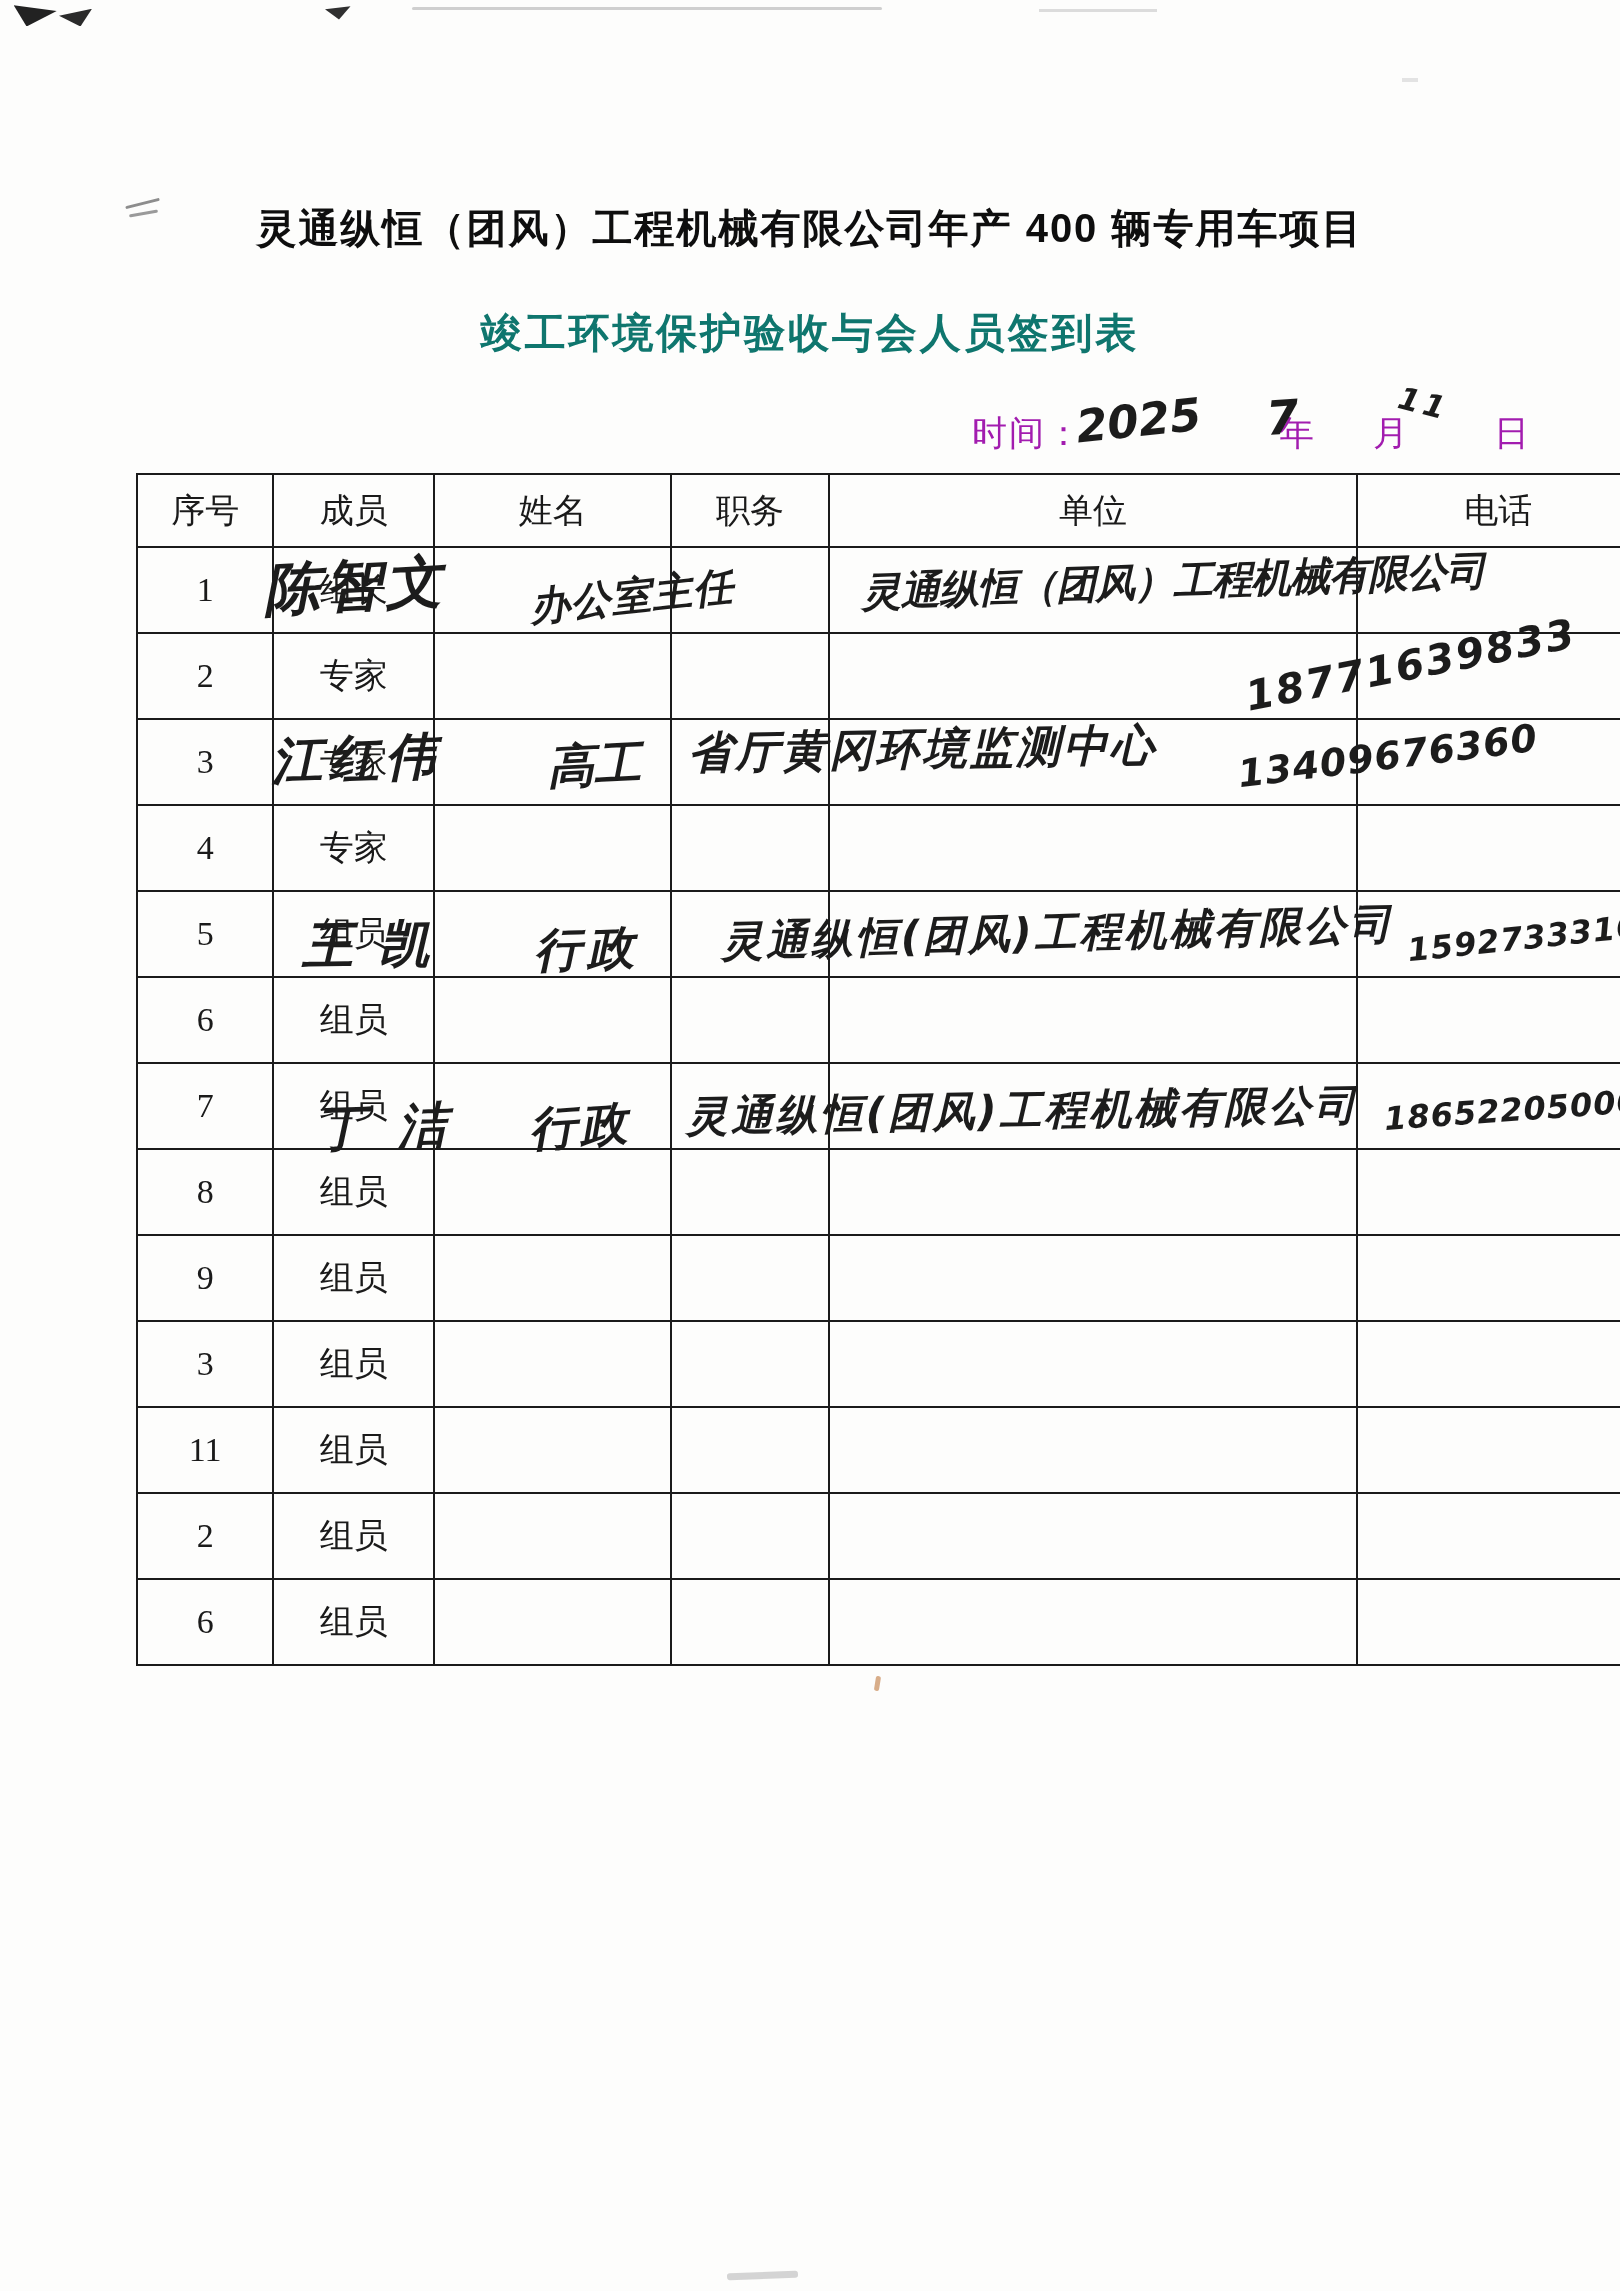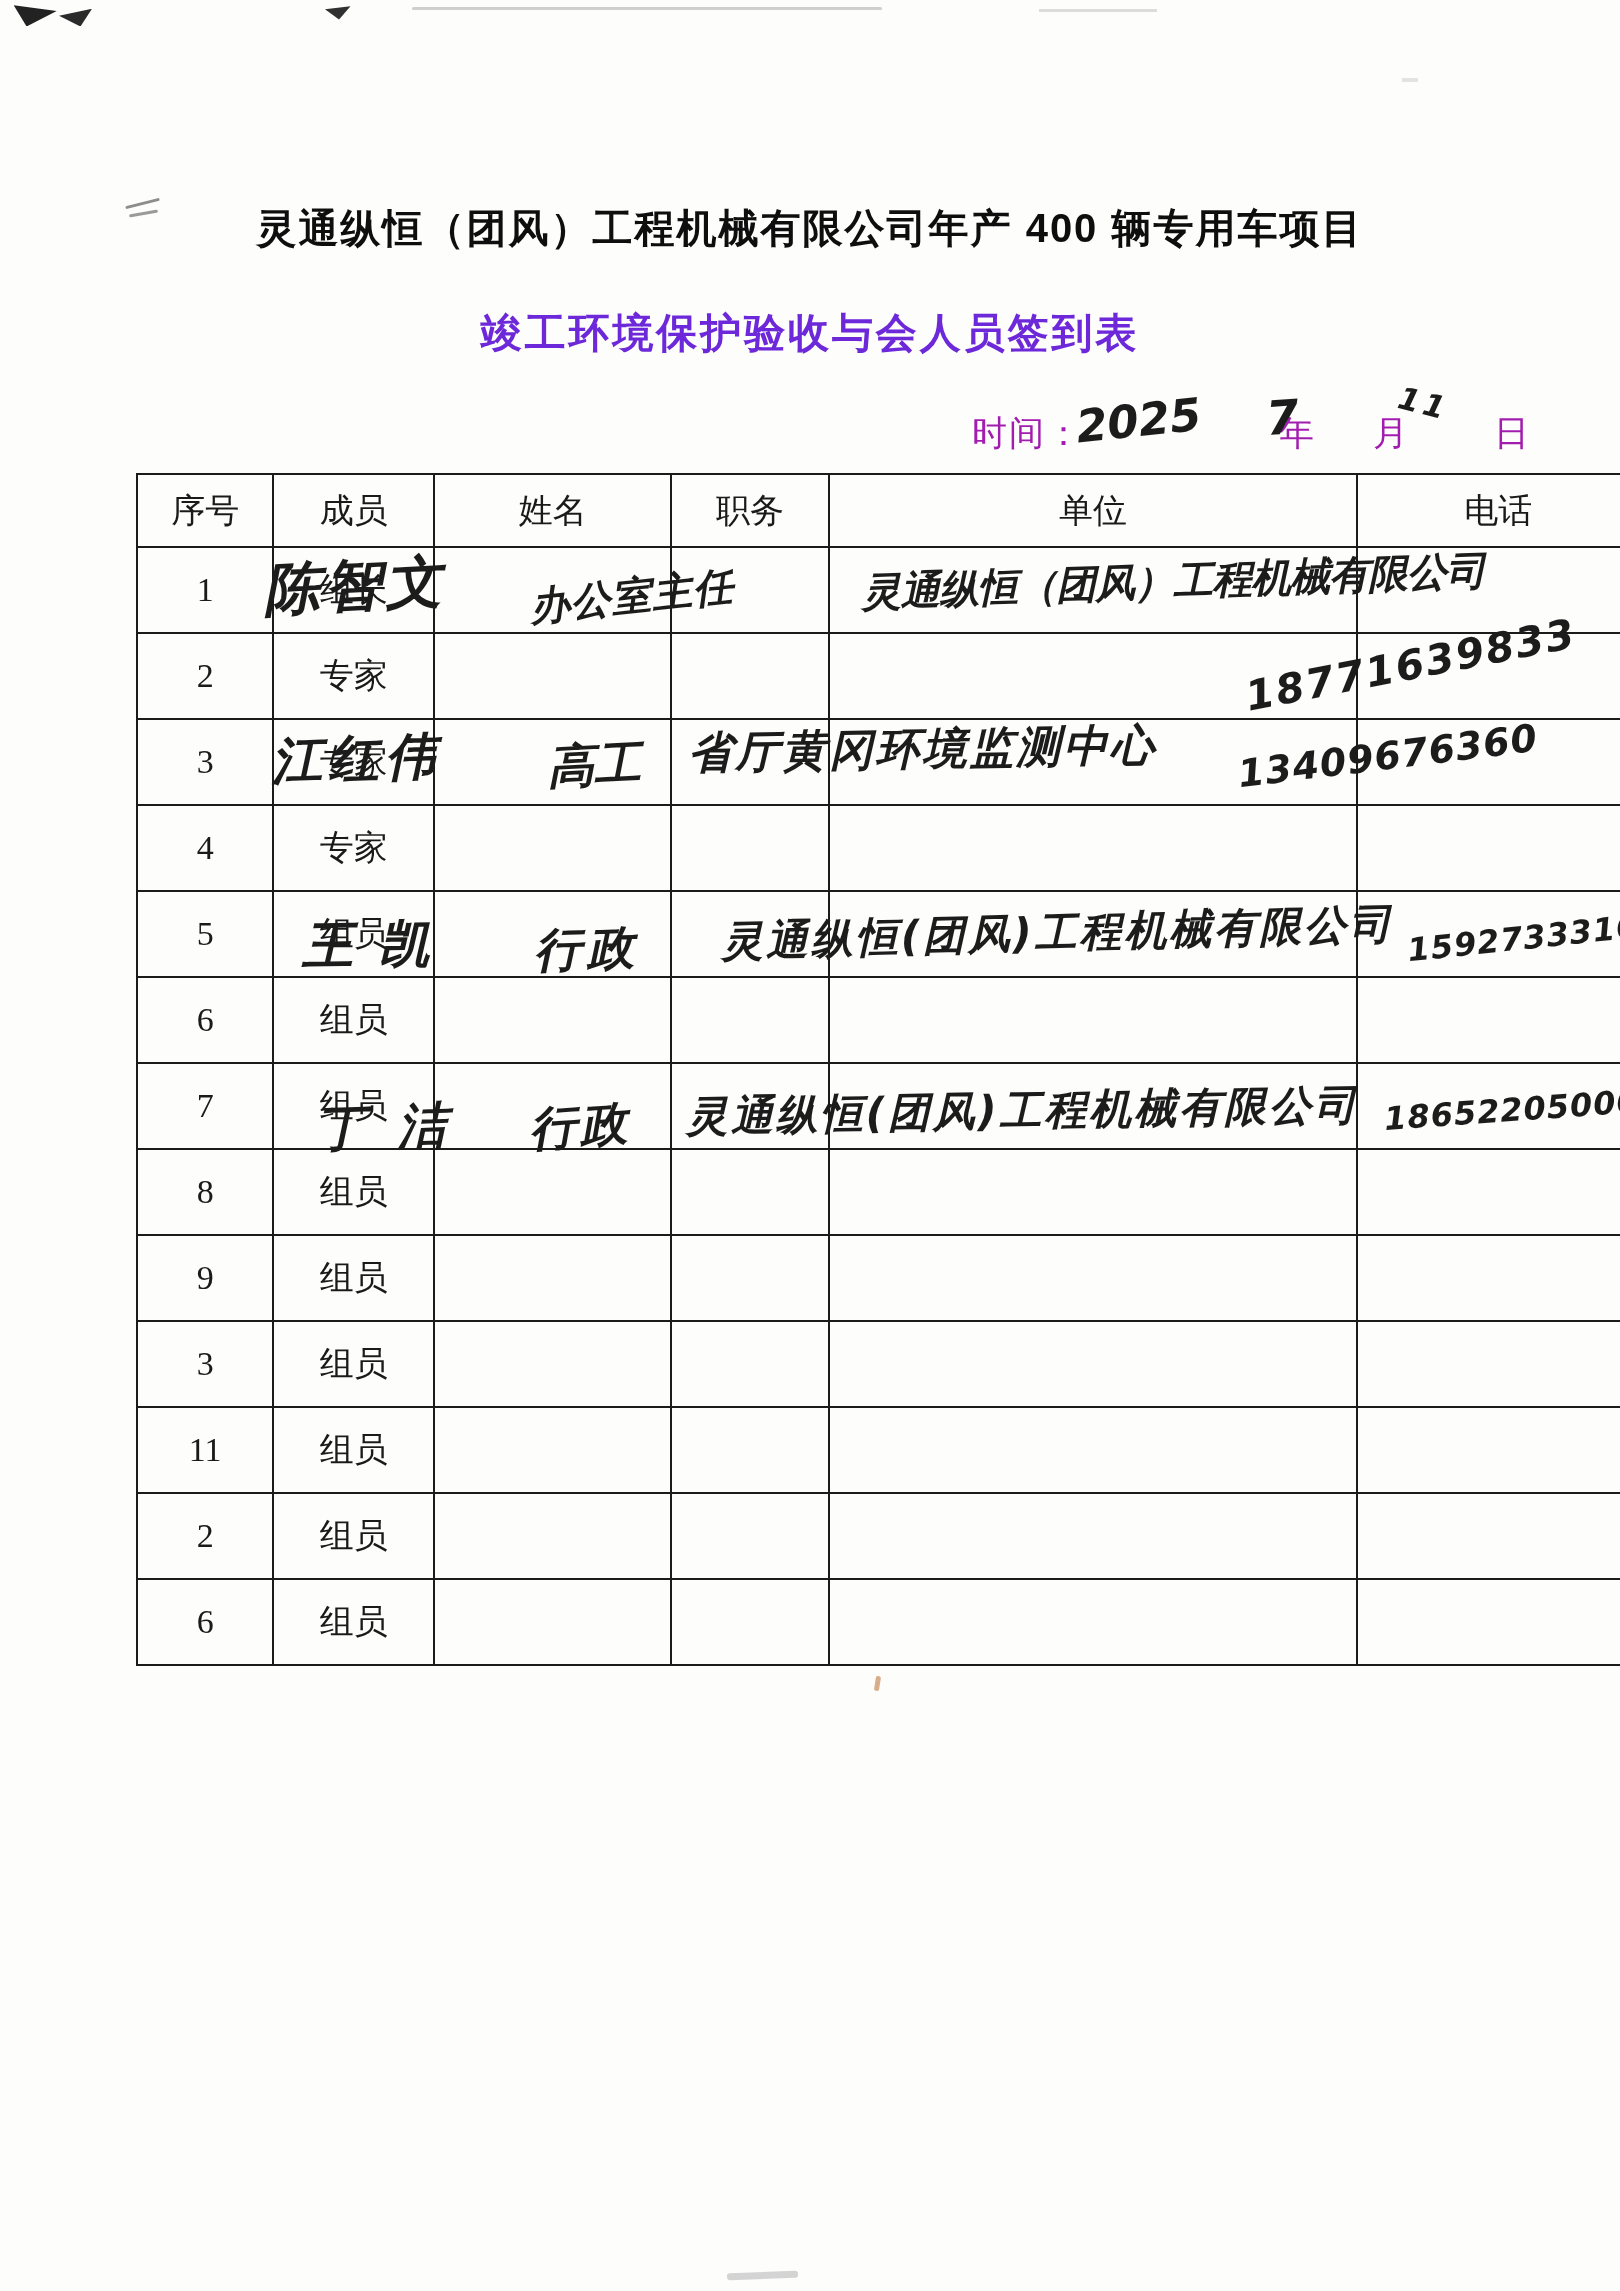--- a/index.html
+++ b/index.html
@@ -17,21 +17,21 @@
     text-align:center;
     font-family:"Liberation Sans", sans-serif;
     font-size:40px;font-weight:700;letter-spacing:2px;
     color:#0e0e0e;margin:0;
   }
   .title2{
     position:absolute;top:306px;left:0;width:100%;
     text-align:center;
     font-family:"Liberation Sans", sans-serif;
     font-size:41px;font-weight:700;letter-spacing:2.9px;
-    color:#6d28d9;margin:0;
+    color:#0f766e;margin:0;
   }
   
   .timeline{
     position:absolute;top:410px;left:972px;
     font-size:35px;letter-spacing:2px;white-space:nowrap;
     color:#a21caf;
   }
   .timeline .unit{margin-left:57px;}
   .timeline .unit.first{margin-left:13.7px;}
   

